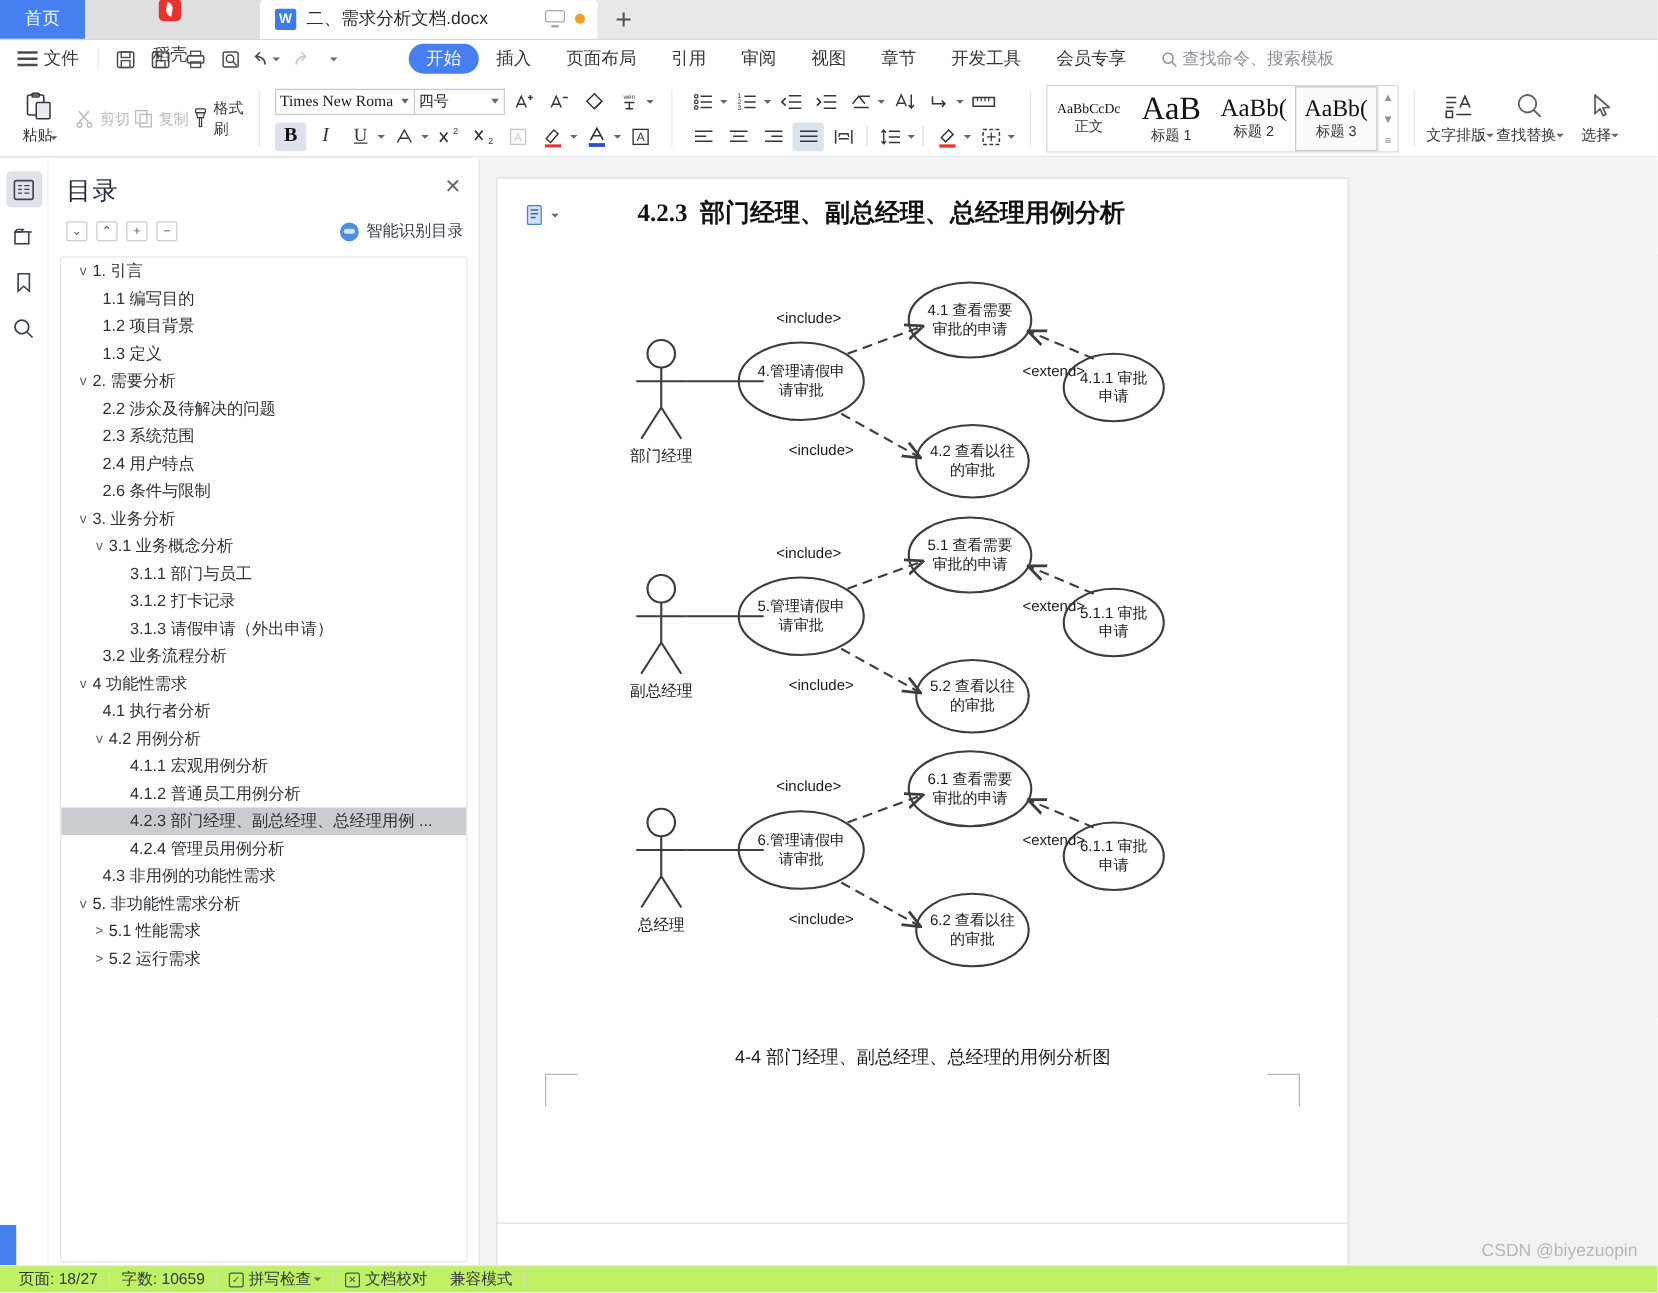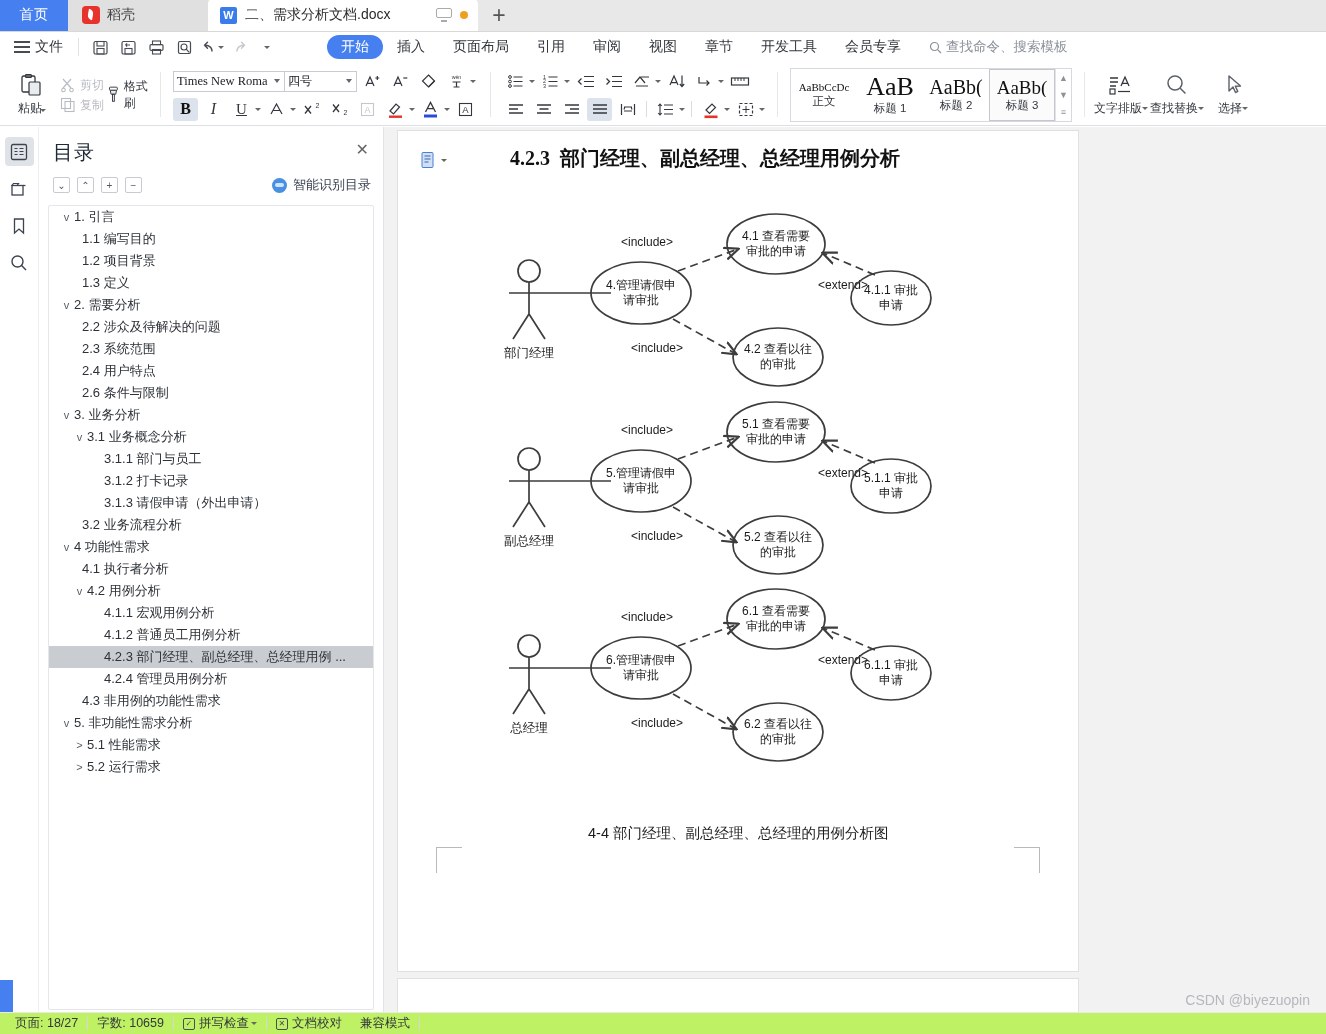--- a/index.html
+++ b/index.html
@@ -18,22 +18,23 @@
     height: 32px; background: #e8e8e8; display: flex; align-items: flex-end;
     border-bottom: 1px solid #d8d8d8; position: relative;
   }
   .tab-home {
     width: 68px; height: 32px; background: #4680f0; color: #fff;
     display: flex; align-items: center; justify-content: center;
     font-size: 14px; letter-spacing: .5px;
   }
   .tab-daoke {
     height: 32px; background: #e0e0e0; display:flex; align-items:center;
-    padding: 0 18px 0 14px; gap: 7px; font-size: 14px; color:#444;
+    padding: 0 18px 0 14px; gap: 18px; font-size: 14px; color:#444;
     min-width: 140px;
+    flex-direction: column;
   }
   .daoke-logo {
     width: 18px; height: 18px; border-radius: 4px; background: #e8322c;
     position: relative; flex: none;
   }
   .daoke-logo::after{
     content:""; position:absolute; left:6px; top:3px; width:5px; height:11px;
     background:#fff; border-radius: 0 6px 0 6px; transform: rotate(10deg);
   }
   .tab-doc {
@@ -83,21 +84,21 @@
   .ribbon {
     height: 64px; background: #fff; display: flex; align-items: stretch;
     border-bottom: 1px solid #dcdfe3; padding: 2px 0 0 0;
   }
   .rgroup { display:flex; align-items:center; padding: 0 6px; height: 62px; }
   .rsep { width:1px; background:#e6e8ea; margin: 8px 2px; }
 
   
   .clip-paste { width:52px; display:flex; flex-direction:column; align-items:center; justify-content:center; gap:1px;}
   .clip-paste .lbl { font-size: 12px; color:#33373d; }
-  .clip-col { display:flex; flex-direction:column; justify-content:center; gap:3px; padding-left:2px;}
+  .clip-col { display:flex; flex-direction:row; justify-content:center; gap:3px; padding-left:2px;}
   .clip-row { display:flex; align-items:center; gap:4px; font-size:12px; color:#b8bcc2; }
   .fmtbrush { width:48px; display:flex; flex-direction:row; align-items:center; justify-content:center; gap:1px;}
   .fmtbrush .lbl{ font-size:12px; color:#33373d;}
 
   
   .fontgroup { display:flex; flex-direction:column; justify-content:center; gap:5px; padding: 0 4px;}
   .frow { display:flex; align-items:center; gap:3px; }
   .fontbox {
     width: 112px; height: 21px; border:1px solid #c8ccd2; background:#fff;
     font-size: 12.5px; display:flex; align-items:center; padding: 0 3px;
@@ -158,21 +159,21 @@
               overflow:hidden; background:#fff; }
   .ni { display:flex; align-items:center; height:22px; font-size:13px; color:#2d3238; padding-right:6px; white-space:nowrap;}
   .ni .tw { width: 15px; flex:none; display:flex; align-items:center; justify-content:center; color:#5a6068; font-size:11px;}
   .ni .tx { overflow:hidden; text-overflow:ellipsis; }
   .ni.sel { background:#c9ccd0; }
   .lv1 { padding-left: 10px; } .lv2 { padding-left: 33px; } .lv3 { padding-left: 55px; }
   .lv2i { padding-left: 23px; }
 
   
   .docarea { flex:1; background:#f2f2f2; position:relative; overflow:hidden;}
-  .page { position:absolute; left:14px; top:4px; width: 680px; background:#fff; height: 840px;
+  .page { position:absolute; left:14px; top:16px; width: 680px; background:#fff; height: 840px;
           box-shadow: 0 0 0 1px #e0e0e0; }
   .page2 { position:absolute; left:14px; top:852px; width:680px; height:60px; background:#fff; box-shadow:0 0 0 1px #e0e0e0;}
   .mark { position:absolute; width:26px; height:26px; }
   .mark.tl { border-top:1px solid #b9b9b9; border-left:1px solid #b9b9b9; }
   .mark.tr { border-top:1px solid #b9b9b9; border-right:1px solid #b9b9b9; }
   .doc-head { position:absolute; top:20px; left:22px; display:flex; align-items:center; gap:6px; }
   .head-icon { width:17px; height:19px; position:relative;}
   .doc-h3 { position:absolute; top:14px; left:112px; font-family:"Liberation Serif","DejaVu Serif",serif;
             font-weight:bold; font-size:20px; color:#111; white-space:nowrap; }
   .doc-caption { position:absolute; left:190px; top:693px; font-size:14.5px; color:#1b1b1b; white-space:nowrap; }

